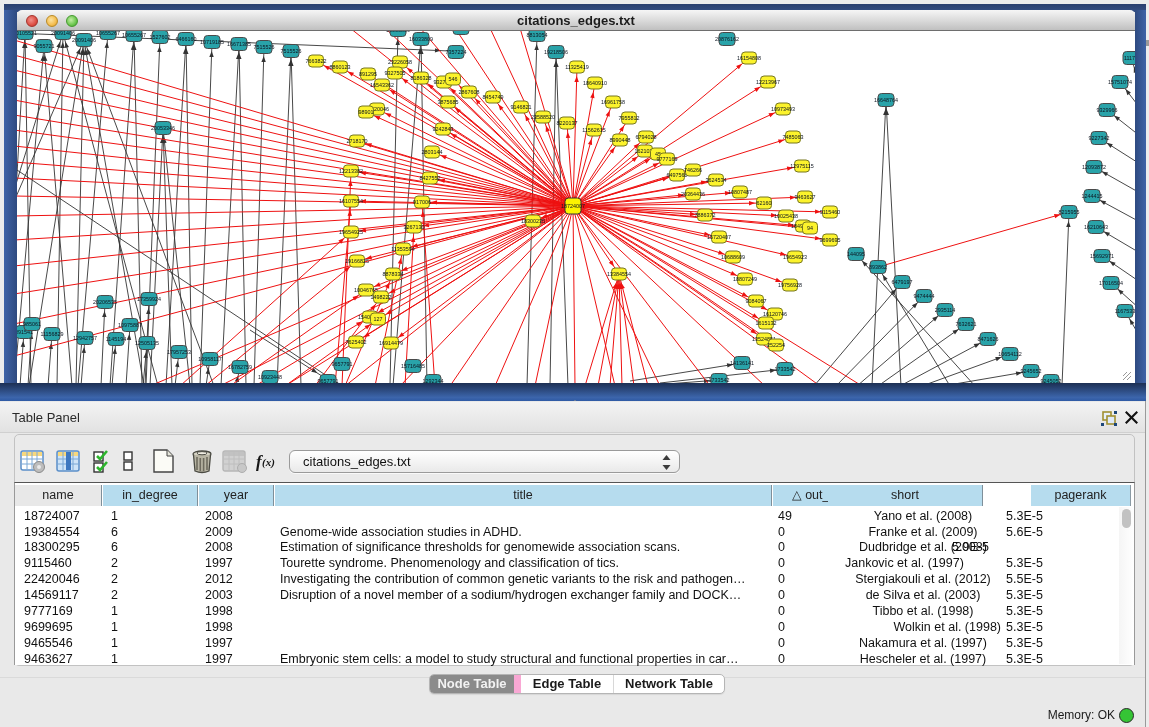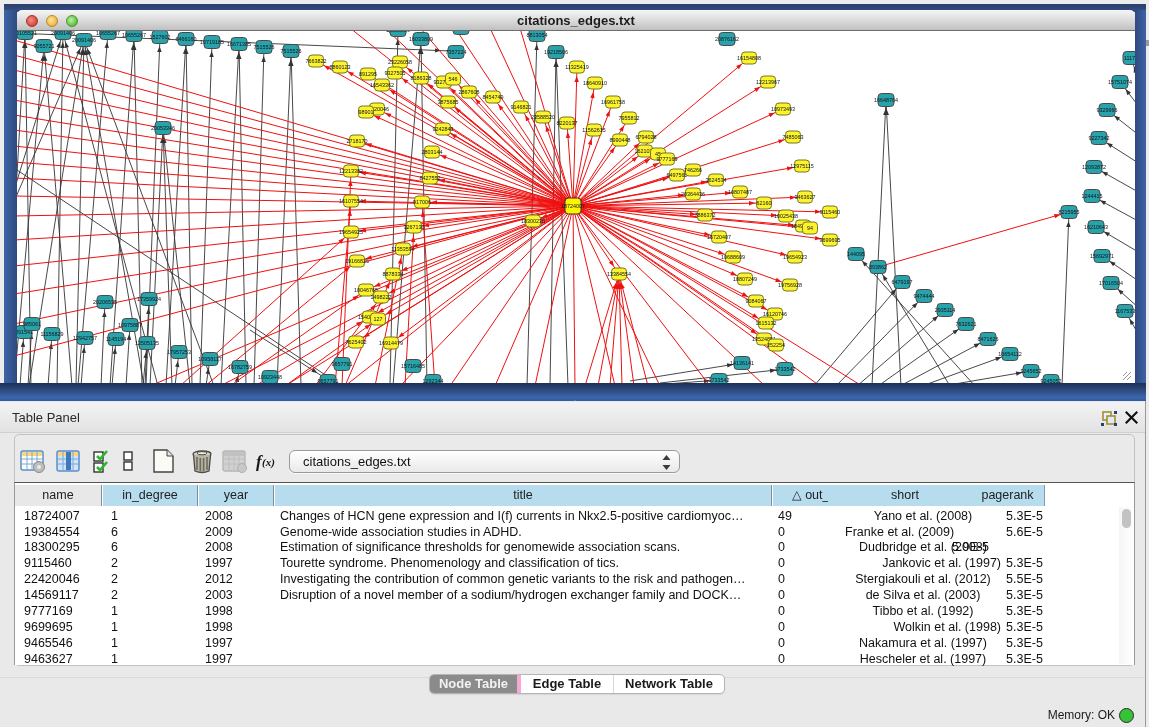--- a/index.html
+++ b/index.html
@@ -25,21 +25,21 @@
 
 #tablewrap{position:absolute;left:14px;top:482px;width:1121px;height:183px;background:#fff;border-top:1px solid #555;border-left:1px solid #999;border-right:1px solid #999}
 .hcell{position:absolute;top:485px;height:21px;background:#b6dcee;border-right:1px solid #7f8f99;font-size:12.5px;color:#222;text-align:center;line-height:21px}
 .cell{position:absolute;font-size:12.5px;color:#111;white-space:nowrap}
 #scrolltrack{position:absolute;left:1119px;top:507px;width:15px;height:157px;background:linear-gradient(90deg,#f5f5f5,#fff)}
 #scrollthumb{position:absolute;left:1122px;top:509px;width:9px;height:19px;background:#c2c2c2;border-radius:5px}
 
 #tabs{position:absolute;left:429px;top:674px;width:296px;height:20px;border:1px solid #b5b5b5;border-radius:5px;background:#fff;box-shadow:0 1px 1px rgba(0,0,0,.08)}
 #tabline{position:absolute;left:0;top:677px;width:1146px;height:1px;background:#dadada}
 .tab{position:absolute;top:0;height:18px;font-size:13px;font-weight:600;line-height:18px;text-align:center;color:#1a1a1a}
-#tab1{left:0;width:91px;background:#8b8b8b;color:#f2f2f2;border-radius:4px 0 0 4px;border-right:4px solid #f9a8d4}
+#tab1{left:0;width:91px;background:#8b8b8b;color:#f2f2f2;border-radius:4px 0 0 4px;border-right:7px solid #f9a8d4}
 #tab2{left:92px;width:90px}
 #tab3{left:183px;width:111px;border-left:1px solid #d8d8d8}
 #status{position:absolute;left:0;top:700px;width:1146px;height:27px;background:#e9e9e9}
 #mem{position:absolute;right:34px;top:708px;font-size:12px;color:#1a1a1a}
 #memdot{position:absolute;left:1119px;top:708px;width:15px;height:15px;border-radius:50%;background:#35c435;border:1.5px solid #2a2a2a}
 </style></head><body>
 <div id="root">
   <div id="gray-top"></div>
     <div id="gray-left"></div>
   <div id="blue-top"></div>
@@ -790,84 +790,84 @@
         <path d="M4.5 15 L8.5 10 H0.5 Z" fill="#3c3c3c"></path>
     </svg>
   </div>
   <div id="tablewrap"></div>
   <div class="hcell" style="left:15px;width:87px;background:#e8e8e8">name</div>
   <div class="hcell" style="left:103px;width:95px">in_degree</div>
   <div class="hcell" style="left:199px;width:75px">year</div>
   <div class="hcell" style="left:275px;width:497px">title</div>
   <div class="hcell" style="left:773px;width:86px;text-align:center;padding-left:17px">△ out_de…</div>
   <div class="hcell" style="left:828px;width:155px">short</div>
-  <div class="hcell" style="left:971px;width:74px;border-right:1px solid #8a9aa4">pagerank</div>
+  <div class="hcell" style="left:1031px;width:100px;border-right:1px solid #8a9aa4">pagerank</div>
   <div class="cell" style="left:24px;top:508.5px">18724007</div>
     <div class="cell" style="left:111px;top:508.5px">1</div>
     <div class="cell" style="left:205px;top:508.5px">2008</div>
-    <div class="cell" style="left:280px;top:508.5px">Changes of HCN gene expression and I(f) currents in Nkx2.5-positive cardiomyoc…</div>
     <div class="cell" style="left:778px;top:508.5px">49</div>
     <div class="cell" style="left:845px;top:508.5px;width:156px;text-align:center">Yano et al. (2008)</div>
     <div class="cell" style="left:1006px;top:508.5px">5.3E-5</div>
     <div class="cell" style="left:24px;top:524.5px">19384554</div>
     <div class="cell" style="left:111px;top:524.5px">6</div>
     <div class="cell" style="left:205px;top:524.5px">2009</div>
     <div class="cell" style="left:280px;top:524.5px">Genome-wide association studies in ADHD.</div>
     <div class="cell" style="left:778px;top:524.5px">0</div>
-    <div class="cell" style="left:845px;top:524.5px;width:156px;text-align:left">Franke et al. (2009)</div>
+    <div class="cell" style="left:845px;top:524.5px;width:156px;text-align:center">Franke et al. (2009)</div>
     <div class="cell" style="left:1006px;top:524.5px">5.6E-5</div>
     <div class="cell" style="left:24px;top:540.4px">18300295</div>
     <div class="cell" style="left:111px;top:540.4px">6</div>
     <div class="cell" style="left:205px;top:540.4px">2008</div>
     <div class="cell" style="left:280px;top:540.4px">Estimation of significance thresholds for genomewide association scans.</div>
     <div class="cell" style="left:778px;top:540.4px">0</div>
     <div class="cell" style="left:845px;top:540.4px;width:156px;text-align:center">Dudbridge et al. (2008)</div>
     <div class="cell" style="left:952px;top:540.4px">5.9E-5</div>
     <div class="cell" style="left:24px;top:556.4px">9115460</div>
     <div class="cell" style="left:111px;top:556.4px">2</div>
     <div class="cell" style="left:205px;top:556.4px">1997</div>
     <div class="cell" style="left:280px;top:556.4px">Tourette syndrome. Phenomenology and classification of tics.</div>
     <div class="cell" style="left:778px;top:556.4px">0</div>
-    <div class="cell" style="left:845px;top:556.4px;width:156px;text-align:right">Jankovic et al. (1997)</div>
+    <div class="cell" style="left:845px;top:556.4px;width:156px;text-align:left">Jankovic et al. (1997)</div>
     <div class="cell" style="left:1006px;top:556.4px">5.3E-5</div>
     <div class="cell" style="left:24px;top:572.3px">22420046</div>
     <div class="cell" style="left:111px;top:572.3px">2</div>
     <div class="cell" style="left:205px;top:572.3px">2012</div>
     <div class="cell" style="left:280px;top:572.3px">Investigating the contribution of common genetic variants to the risk and pathogen…</div>
     <div class="cell" style="left:778px;top:572.3px">0</div>
     <div class="cell" style="left:845px;top:572.3px;width:156px;text-align:center">Stergiakouli et al. (2012)</div>
     <div class="cell" style="left:1006px;top:572.3px">5.5E-5</div>
     <div class="cell" style="left:24px;top:588.2px">14569117</div>
     <div class="cell" style="left:111px;top:588.2px">2</div>
     <div class="cell" style="left:205px;top:588.2px">2003</div>
     <div class="cell" style="left:280px;top:588.2px">Disruption of a novel member of a sodium/hydrogen exchanger family and DOCK…</div>
     <div class="cell" style="left:778px;top:588.2px">0</div>
     <div class="cell" style="left:845px;top:588.2px;width:156px;text-align:center">de Silva et al. (2003)</div>
     <div class="cell" style="left:1006px;top:588.2px">5.3E-5</div>
     <div class="cell" style="left:24px;top:604.2px">9777169</div>
     <div class="cell" style="left:111px;top:604.2px">1</div>
     <div class="cell" style="left:205px;top:604.2px">1998</div>
     <div class="cell" style="left:778px;top:604.2px">0</div>
-    <div class="cell" style="left:845px;top:604.2px;width:156px;text-align:center">Tibbo et al. (1992)</div>
+    <div class="cell" style="left:845px;top:604.2px;width:156px;text-align:center">Tibbo et al. (1998)</div>
     <div class="cell" style="left:1006px;top:604.2px">5.3E-5</div>
     <div class="cell" style="left:24px;top:620.1px">9699695</div>
     <div class="cell" style="left:111px;top:620.1px">1</div>
     <div class="cell" style="left:205px;top:620.1px">1998</div>
     <div class="cell" style="left:778px;top:620.1px">0</div>
     <div class="cell" style="left:845px;top:620.1px;width:156px;text-align:right">Wolkin et al. (1998)</div>
     <div class="cell" style="left:1006px;top:620.1px">5.3E-5</div>
     <div class="cell" style="left:24px;top:636.1px">9465546</div>
     <div class="cell" style="left:111px;top:636.1px">1</div>
     <div class="cell" style="left:205px;top:636.1px">1997</div>
     <div class="cell" style="left:778px;top:636.1px">0</div>
     <div class="cell" style="left:845px;top:636.1px;width:156px;text-align:center">Nakamura et al. (1997)</div>
     <div class="cell" style="left:1006px;top:636.1px">5.3E-5</div>
     <div class="cell" style="left:24px;top:652.0px">9463627</div>
     <div class="cell" style="left:111px;top:652.0px">1</div>
     <div class="cell" style="left:205px;top:652.0px">1997</div>
+    <div class="cell" style="left:280px;top:652.0px">Embryonic stem cells: a model to study structural and functional properties in car…</div>
     <div class="cell" style="left:778px;top:652.0px">0</div>
     <div class="cell" style="left:845px;top:652.0px;width:156px;text-align:center">Hescheler et al. (1997)</div>
     <div class="cell" style="left:1006px;top:652.0px">5.3E-5</div>
   <div id="scrolltrack"></div>
     <div id="scrollthumb"></div>
   <div id="tabline"></div>
   <div id="tabs">
     <div class="tab" id="tab1">Node Table</div>
     <div class="tab" id="tab2">Edge Table</div>
     <div class="tab" id="tab3">Network Table</div>

